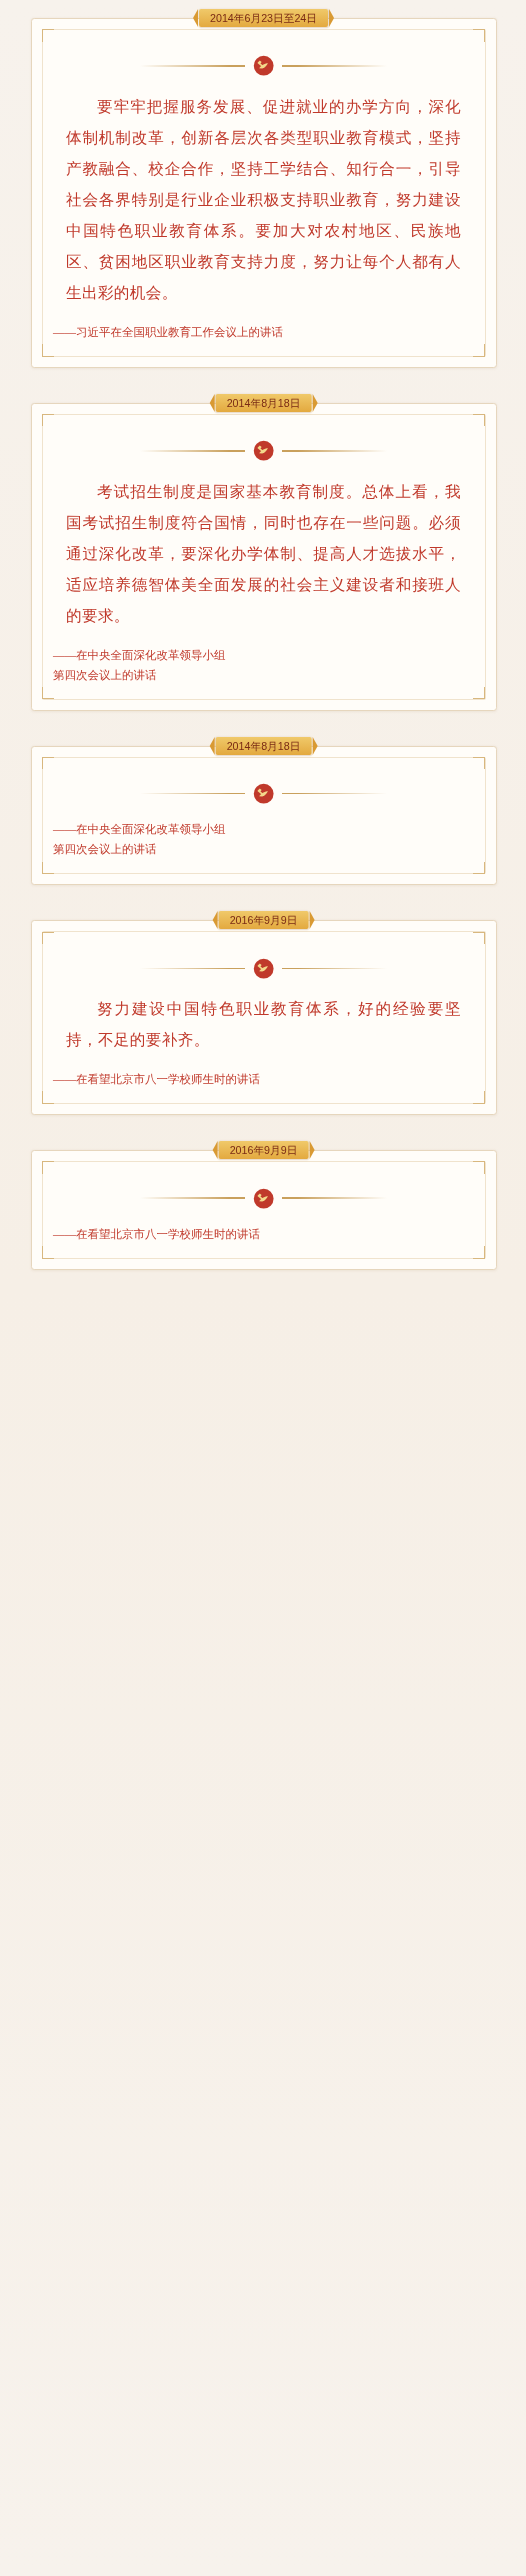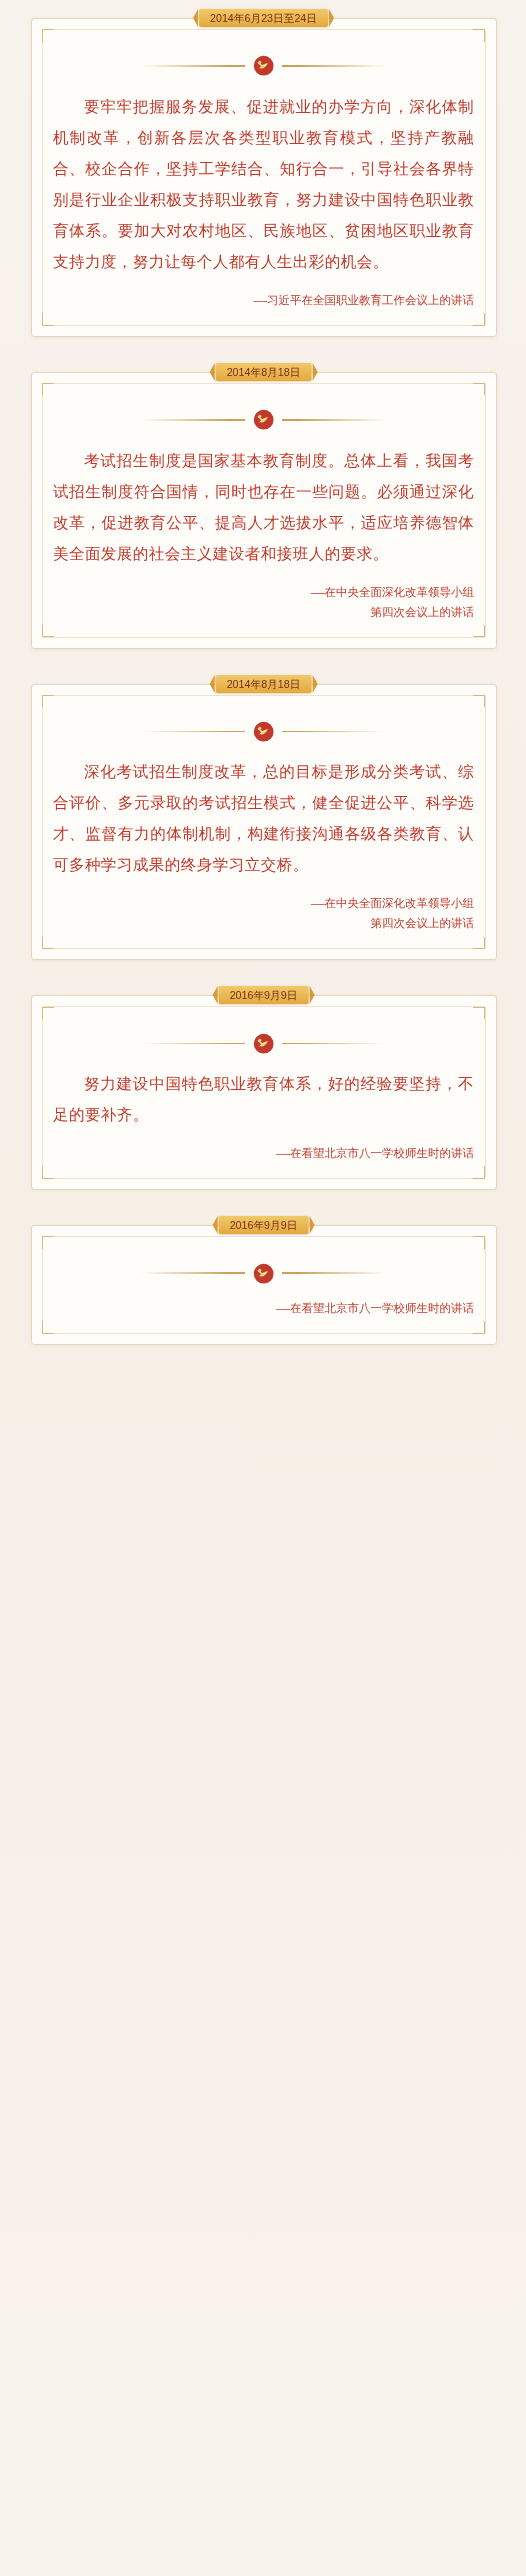--- a/index.html
+++ b/index.html
@@ -122,30 +122,29 @@
   .divider .emblem svg { display: block; }
 
   .quote {
     color: #c0392b;
     font-size: 15.6px;
     line-height: 31px;
     text-align: justify;
     text-indent: 2em;
     font-family: "DejaVu Sans", "Liberation Sans", sans-serif;
     letter-spacing: 0.4px;
-    margin: 0;
+    margin: 13px;
   }
 
   .attribution {
     margin-top: 13px;
     color: #c0392b;
     font-size: 11.5px;
     line-height: 20px;
-    text-align: right;
-    font-family: Liberation Mono, monospace;
+    font-family: Liberation Serif, serif;
   }
   .attribution .attr-line {
     display: block;
   }
 </style>
 </head>
 <body>
 
 <div class="page">
   <div id="cards-root">
@@ -191,21 +190,21 @@
               <circle cx="13" cy="13" r="12" fill="#c0392b"></circle>
               <g fill="#f3d98b">
                 <path d="M7.5 16.2 C10 12.5 13.5 10.2 18 9.6 C17.2 12.6 14.6 15.2 11.2 16.4 Z"></path>
                 <rect x="6.6" y="8.2" width="9.4" height="1.9" transform="rotate(40 6.6 8.2)"></rect>
                 <rect x="8.2" y="6.6" width="3.0" height="3.0" transform="rotate(40 8.2 6.6)"></rect>
               </g>
             </svg>
           </span>
           <span class="line right"></span>
         </div>
-        <p class="quote">考试招生制度是国家基本教育制度。总体上看，我国考试招生制度符合国情，同时也存在一些问题。必须通过深化改革，促进教育公平、提高人才选拔水平，适应培养德智体美全面发展的社会主义建设者和接班人的要求。</p>
+        <p class="quote">考试招生制度是国家基本教育制度。总体上看，我国考试招生制度符合国情，同时也存在一些问题。必须通过深化改革，要深化办学体制、提高人才选拔水平，适应培养德智体美全面发展的社会主义建设者和接班人的要求。</p>
         <div class="attribution">
           <span class="attr-line">——在中央全面深化改革领导小组</span>
           <span class="attr-line">第四次会议上的讲话</span>
         </div>
       </div>
       <div class="card">
         <div class="inner-frame">
           <span class="corner tl"></span>
           <span class="corner tr"></span>
           <span class="corner bl"></span>
@@ -219,21 +218,20 @@
               <circle cx="13" cy="13" r="12" fill="#c0392b"></circle>
               <g fill="#f3d98b">
                 <path d="M7.5 16.2 C10 12.5 13.5 10.2 18 9.6 C17.2 12.6 14.6 15.2 11.2 16.4 Z"></path>
                 <rect x="6.6" y="8.2" width="9.4" height="1.9" transform="rotate(40 6.6 8.2)"></rect>
                 <rect x="8.2" y="6.6" width="3.0" height="3.0" transform="rotate(40 8.2 6.6)"></rect>
               </g>
             </svg>
           </span>
           <span class="line right"></span>
         </div>
-        <p class="quote">深化考试招生制度改革，总的目标是形成分类考试、综合评价、多元录取的考试招生模式，健全促进公平、科学选才、监督有力的体制机制，构建衔接沟通各级各类教育、认可多种学习成果的终身学习立交桥。</p>
         <div class="attribution">
           <span class="attr-line">——在中央全面深化改革领导小组</span>
           <span class="attr-line">第四次会议上的讲话</span>
         </div>
       </div>
       <div class="card">
         <div class="inner-frame">
           <span class="corner tl"></span>
           <span class="corner tr"></span>
           <span class="corner bl"></span>

